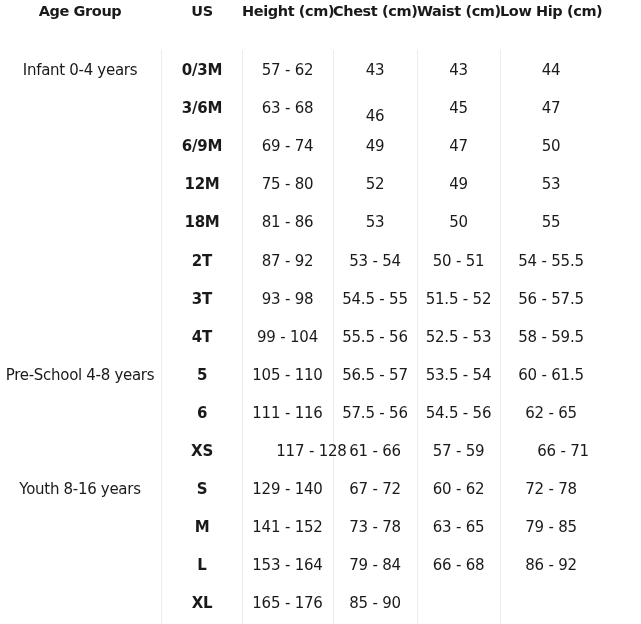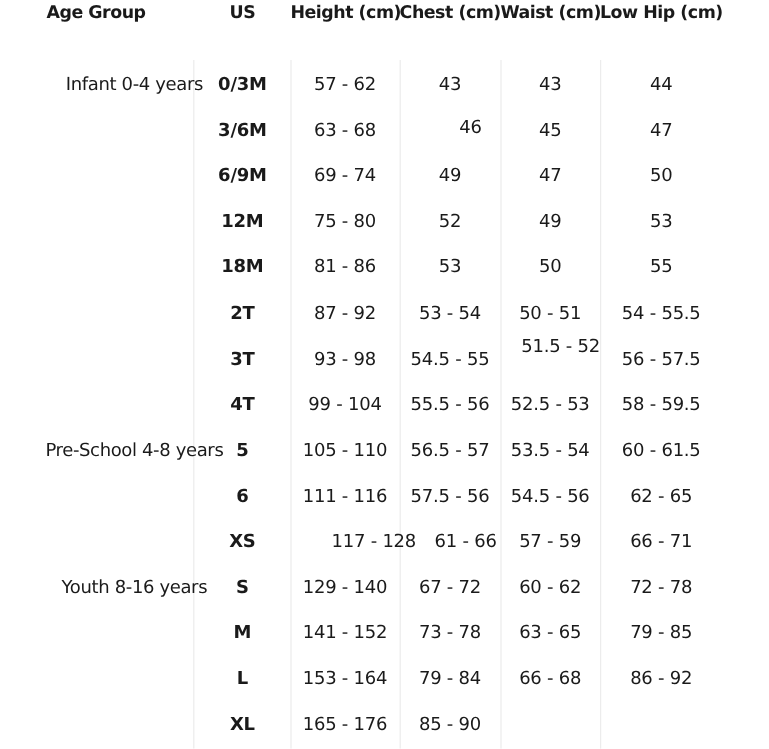--- a/index.html
+++ b/index.html
@@ -14,21 +14,21 @@
     letter-spacing: -0.4px;
   }
   .vline {
     position: absolute; top: 50px; bottom: 0; width: 1px; background: #ececec;
   }
   .cell {
     position: absolute; height: 24px; line-height: 24px; font-size: 15px;
     text-align: center; white-space: nowrap; letter-spacing: -0.2px;
   }
   .cell.size { font-weight: bold; }
-  .age { position: absolute; height: 24px; line-height: 24px; font-size: 15px; text-align: center; white-space: nowrap; letter-spacing: -0.3px; padding-left: 32px; }
+  .age { position: absolute; height: 24px; line-height: 24px; font-size: 15px; text-align: center; white-space: nowrap; letter-spacing: -0.3px; }
 </style>
 </head>
 <body>
 
 <div id="table">
   <div class="hdr" style="left:0;width:160px;">Age Group</div>
   <div class="hdr" style="left:162px;width:80px;">US</div>
   <div class="hdr" style="left:242px;width:91px;">Height (cm)</div>
   <div class="hdr" style="left:333px;width:84px;">Chest (cm)</div>
   <div class="hdr" style="left:417px;width:83px;">Waist (cm)</div>
@@ -44,21 +44,21 @@
       <div>
         <div class="cell size" style="left: 162px; width: 80px; top: 58px;">0/3M</div>
         <div class="cell" style="left: 242px; width: 91px; top: 58px;">57 - 62</div>
         <div class="cell" style="left: 333px; width: 84px; top: 58px;">43</div>
         <div class="cell" style="left: 417px; width: 83px; top: 58px;">43</div>
         <div class="cell" style="left: 500px; width: 102px; top: 58px;">44</div>
       </div>
       <div>
         <div class="cell size" style="left: 162px; width: 80px; top: 96px;">3/6M</div>
         <div class="cell" style="left: 242px; width: 91px; top: 96px;">63 - 68</div>
-        <div class="cell" style="left: 333px; width: 84px; top: 94px; padding-left: 17px;">46</div>
+        <div class="cell" style="left: 333px; width: 84px; top: 104px;">46</div>
         <div class="cell" style="left: 417px; width: 83px; top: 96px;">45</div>
         <div class="cell" style="left: 500px; width: 102px; top: 96px;">47</div>
       </div>
       <div>
         <div class="cell size" style="left: 162px; width: 80px; top: 134px;">6/9M</div>
         <div class="cell" style="left: 242px; width: 91px; top: 134px;">69 - 74</div>
         <div class="cell" style="left: 333px; width: 84px; top: 134px;">49</div>
         <div class="cell" style="left: 417px; width: 83px; top: 134px;">47</div>
         <div class="cell" style="left: 500px; width: 102px; top: 134px;">50</div>
       </div>
@@ -80,21 +80,21 @@
         <div class="cell size" style="left: 162px; width: 80px; top: 249px;">2T</div>
         <div class="cell" style="left: 242px; width: 91px; top: 249px;">87 - 92</div>
         <div class="cell" style="left: 333px; width: 84px; top: 249px;">53 - 54</div>
         <div class="cell" style="left: 417px; width: 83px; top: 249px;">50 - 51</div>
         <div class="cell" style="left: 500px; width: 102px; top: 249px;">54 - 55.5</div>
       </div>
       <div>
         <div class="cell size" style="left: 162px; width: 80px; top: 287px;">3T</div>
         <div class="cell" style="left: 242px; width: 91px; top: 287px;">93 - 98</div>
         <div class="cell" style="left: 333px; width: 84px; top: 287px;">54.5 - 55</div>
-        <div class="cell" style="left: 417px; width: 83px; top: 276px; text-align: right;">51.5 - 52</div>
+        <div class="cell" style="left: 417px; width: 83px; top: 287px;">51.5 - 52</div>
         <div class="cell" style="left: 500px; width: 102px; top: 287px;">56 - 57.5</div>
       </div>
       <div>
         <div class="cell size" style="left: 162px; width: 80px; top: 325px;">4T</div>
         <div class="cell" style="left: 242px; width: 91px; top: 325px;">99 - 104</div>
         <div class="cell" style="left: 333px; width: 84px; top: 325px;">55.5 - 56</div>
         <div class="cell" style="left: 417px; width: 83px; top: 325px;">52.5 - 53</div>
         <div class="cell" style="left: 500px; width: 102px; top: 325px;">58 - 59.5</div>
       </div>
       <div>
@@ -107,23 +107,23 @@
       <div>
         <div class="cell size" style="left: 162px; width: 80px; top: 401px;">6</div>
         <div class="cell" style="left: 242px; width: 91px; top: 401px;">111 - 116</div>
         <div class="cell" style="left: 333px; width: 84px; top: 401px;">57.5 - 56</div>
         <div class="cell" style="left: 417px; width: 83px; top: 401px;">54.5 - 56</div>
         <div class="cell" style="left: 500px; width: 102px; top: 401px;">62 - 65</div>
       </div>
       <div>
         <div class="cell size" style="left: 162px; width: 80px; top: 439px;">XS</div>
         <div class="cell" style="left: 242px; width: 91px; top: 439px; margin-left: 24px;">117 - 128</div>
-        <div class="cell" style="left: 333px; width: 84px; top: 439px; padding-left: 13px;">61 - 66</div>
+        <div class="cell" style="left: 333px; width: 84px; top: 439px;">61 - 66</div>
         <div class="cell" style="left: 417px; width: 83px; top: 439px;">57 - 59</div>
-        <div class="cell" style="left: 500px; width: 102px; top: 439px;">66 - 71</div>
+        <div class="cell" style="left: 512px; width: 102px; top: 439px;">66 - 71</div>
       </div>
       <div>
         <div class="cell size" style="left: 162px; width: 80px; top: 477px;">S</div>
         <div class="cell" style="left: 242px; width: 91px; top: 477px;">129 - 140</div>
         <div class="cell" style="left: 333px; width: 84px; top: 477px;">67 - 72</div>
         <div class="cell" style="left: 417px; width: 83px; top: 477px;">60 - 62</div>
         <div class="cell" style="left: 500px; width: 102px; top: 477px;">72 - 78</div>
       </div>
       <div>
         <div class="cell size" style="left: 162px; width: 80px; top: 515px;">M</div>

